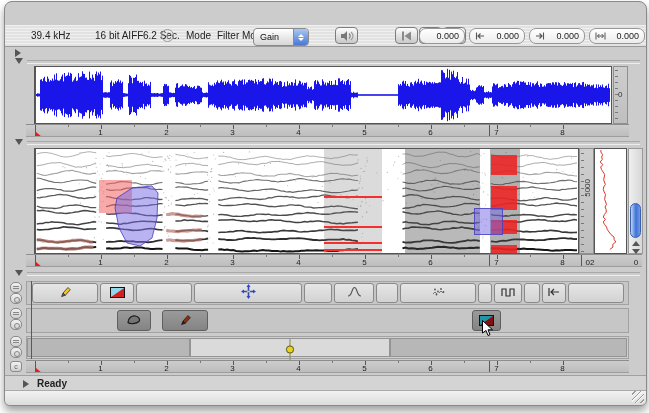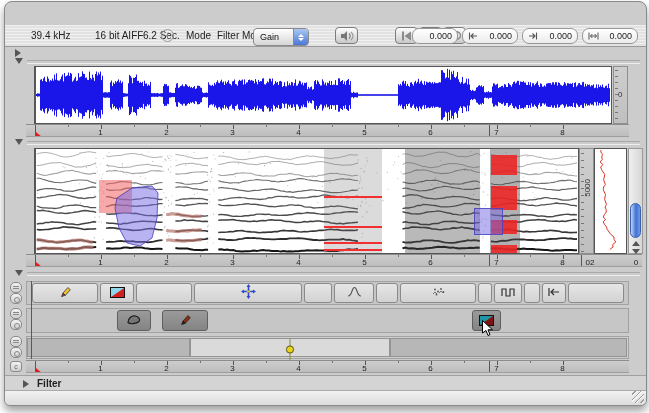--- a/index.html
+++ b/index.html
@@ -31,21 +31,21 @@
   .popup{position:absolute;left:248px;top:3px;width:54px;height:16px;border:1px solid #8a8a8a;
     border-radius:4px;background:linear-gradient(180deg,#ffffff,#d6d6d6);display:flex;align-items:center;}
   .popup .val{flex:1;font-size:9px;padding-left:6px;color:#111;}
   .popup .cap{width:14px;height:100%;border-left:1px solid #7a8db0;border-radius:0 3px 3px 0;
     background:linear-gradient(180deg,#a8c8f2,#4a77d4);display:flex;flex-direction:column;
     align-items:center;justify-content:center;gap:1px;}
   .cap .up{width:0;height:0;border-left:3px solid transparent;border-right:3px solid transparent;border-bottom:3px solid #fff;}
   .cap .dn{width:0;height:0;border-left:3px solid transparent;border-right:3px solid transparent;border-top:3px solid #fff;}
   .tbbtn{position:absolute;top:2px;width:23px;height:17px;border:1px solid #7d7d7d;border-radius:4px;
     background:linear-gradient(180deg,#fdfdfd,#c9c9c9);display:flex;align-items:center;justify-content:center;padding:0;}
-  .fields{position:absolute;right:8px;top:3px;display:flex;gap:4px;align-items:center;}
+  .fields{position:absolute;right:1px;top:3px;display:flex;gap:4px;align-items:center;}
   .field{height:14px;border:1px solid #979797;border-radius:7px;background:linear-gradient(180deg,#ffffff,#ececec);
     display:flex;align-items:center;justify-content:flex-end;padding:0 5px;gap:2px;font-size:9px;color:#222;}
   .field.plain{width:34px;}
   .field.w-icon{width:44px;justify-content:space-between;}
   
   .sec-header{position:absolute;left:0;right:0;height:10px;}
   .tri-r{width:0;height:0;border-top:4px solid transparent;border-bottom:4px solid transparent;border-left:6px solid #555;display:inline-block;}
   .tri-d{width:0;height:0;border-left:4px solid transparent;border-right:4px solid transparent;border-top:6px solid #555;display:inline-block;}
   .sec-header .tri-r,.sec-header .tri-d{position:absolute;left:10px;top:1px;}
   .groove{position:absolute;left:22px;right:6px;top:3px;height:2px;
@@ -1384,18 +1384,18 @@
       <div class="rplay" style="left:462.58px"></div>
     </div>
   <div class="mini-btn" style="left:5px;top:359px;border-radius:3px;text-align:center;font-size:7px;color:#666;line-height:10px;">c</div>
 
   <svg width="12" height="17" viewBox="0 0 12 17" style="position:absolute;left:477px;top:318px;z-index:30">
     <polygon points="0.5,0.5 0.5,13 4,10.5 6,15.5 8,14.7 6,9.8 10.5,9.8" fill="#fff" stroke="#000" stroke-width="1"></polygon>
   </svg>
 
   <div class="statusbar" style="top:373px">
     <span class="tri-r" style="position:absolute;left:18px;top:4px;"></span>
-    <span style="position:absolute;left:32px;top:2px;">Filter</span>
+    <span style="position:absolute;left:32px;top:2px;">Ready</span>
   </div>
   <div class="bottomband">
     <div class="grip"></div>
   </div>
 </div>
 
 </body></html>

